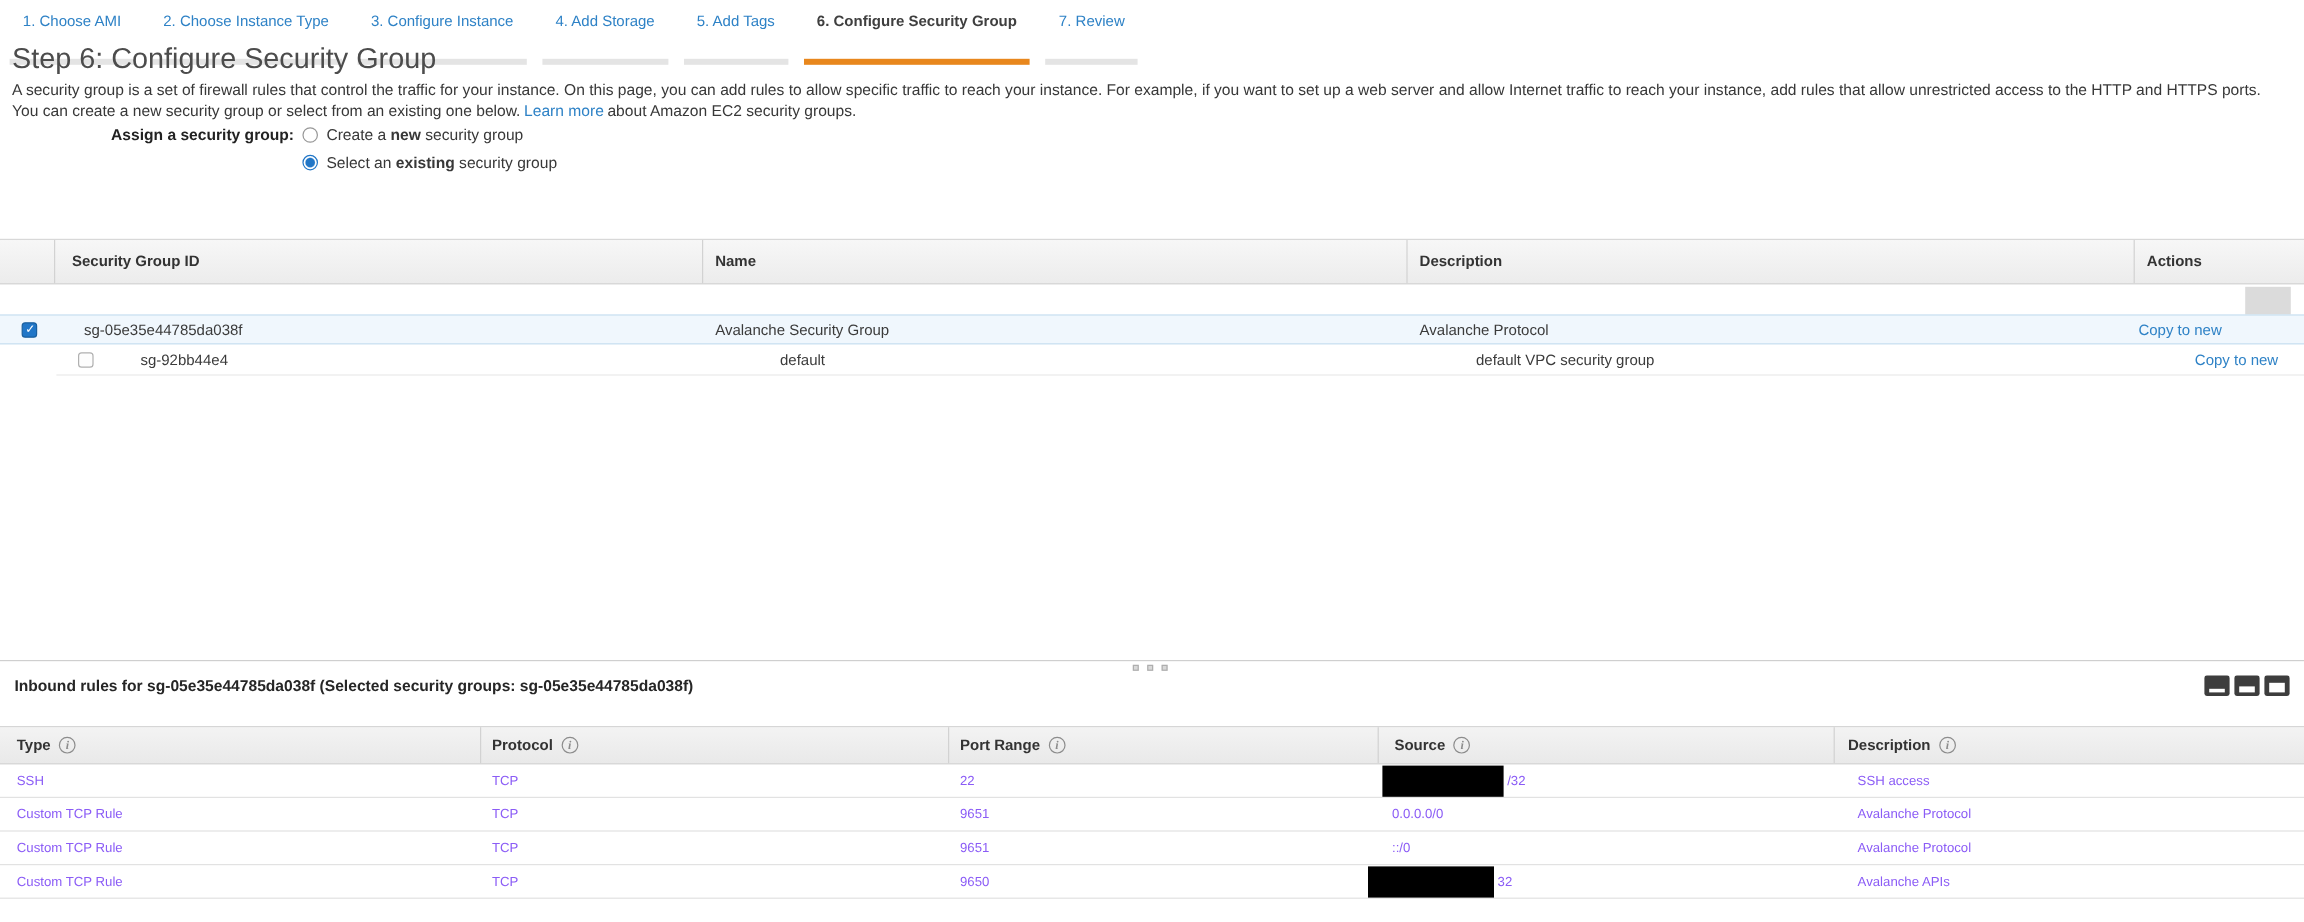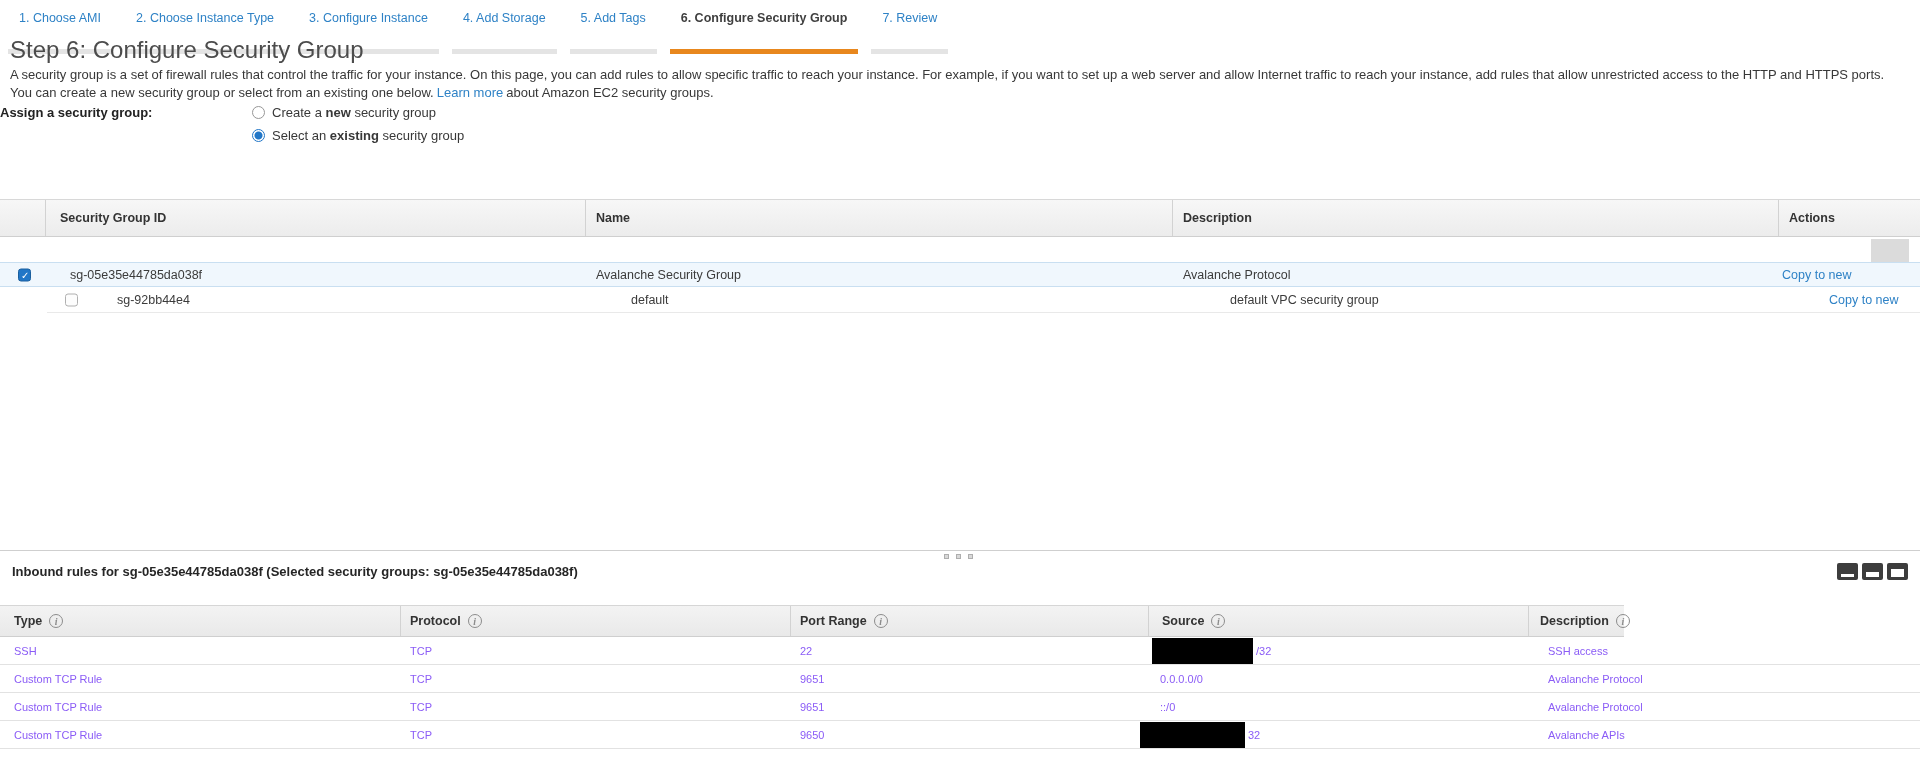--- a/index.html
+++ b/index.html
@@ -18,21 +18,21 @@
   
   .page-title { position:absolute; top:36px; left:10px; font-size:24px;
                 font-weight:400; color:#4c4c4c; }
   .desc { position:absolute; top:66px; left:10px; width:1896px;
           font-size:13px; line-height:17.5px; color:#383838; }
   .link { color:#2e82c6; text-decoration:none; cursor:pointer; }
   .desc .link { margin:0 3px; }
 
   
   .assign-label { position:absolute; top:105px; left:0; width:245px;
-                  text-align:left; font-size:13px; font-weight:bold; color:#222; }
+                  text-align:right; font-size:13px; font-weight:bold; color:#222; }
   .radio-row { position:absolute; left:252px; height:16px; display:flex;
                align-items:center; font-size:13px; color:#383838; cursor:pointer; }
   .radio { width:13px; height:13px; border:1px solid #979797; border-radius:50%;
            margin-right:7px; background:#fff; flex:0 0 auto; }
   .radio.checked { border:1px solid #2176c7;
            background:radial-gradient(circle at center, #2176c7 0px, #2176c7 3.5px, #fff 4.5px); }
 
   
   .sg-header { position:absolute; top:199px; left:0; width:1920px; height:38px;
                background:linear-gradient(#f7f7f7,#ececec);
@@ -70,21 +70,21 @@
   .inbound-title { position:absolute; top:564px; left:12px; font-size:13px;
                    font-weight:bold; color:#262626; }
   .view-icons { position:absolute; top:563px; left:1837px; display:flex; gap:4px; }
   .vicon { width:21px; height:17px; background:#3d3d3d; border-radius:2px;
            position:relative; cursor:pointer; }
   .vicon::after { content:""; position:absolute; left:4px; right:4px; background:#fff; }
   .vicon.small::after  { height:3px; bottom:3px; }
   .vicon.medium::after { height:5px; bottom:3px; }
   .vicon.large::after  { height:8px; bottom:3px; }
 
-  .in-header { position:absolute; top:605px; left:0; width:1624px; height:32px;
+  .in-header { position:absolute; top:605px; left:0; width:1920px; height:32px;
                background:linear-gradient(#f3f3f3,#e9e9e9);
                border-top:1px solid #d6d6d6; border-bottom:1px solid #cfcfcf; }
   .in-header .hcell { gap:7px; }
   .info-icon { width:14px; height:14px; border:1px solid #8c8c8c; border-radius:50%;
                color:#8c8c8c; display:flex; align-items:center; justify-content:center;
                font-family:"Liberation Serif", serif; font-size:10px;
                font-style:italic; font-weight:bold; cursor:pointer; }
   .info-icon::after { content:"i"; }
 
   .in-row { position:absolute; left:0; width:1920px; height:28px;
@@ -138,21 +138,21 @@
     <div class="cell" style="left:70px;">sg-05e35e44785da038f</div>
     <div class="cell" style="left:596px;">Avalanche Security Group</div>
     <div class="cell" style="left:1183px;">Avalanche Protocol</div>
     <div class="cell" style="left:1782px;">
         <a class="link">Copy to new</a>
       </div>
   </div>
   <div class="sg-row plain" style="top:288px;">
     <span class="checkbox unchecked"></span>
     <div class="cell" style="left:70px;">sg-92bb44e4</div>
-    <div class="cell" style="left:584px;">default</div>
+    <div class="cell" style="left:603px;">default</div>
     <div class="cell" style="left:1183px;">default VPC security group</div>
     <div class="cell" style="left:1782px;">
         <a class="link">Copy to new</a>
       </div>
   </div>
 
   <div class="pane-divider"></div>
   <div class="drag-dots">
     <span></span>
     <span></span>

